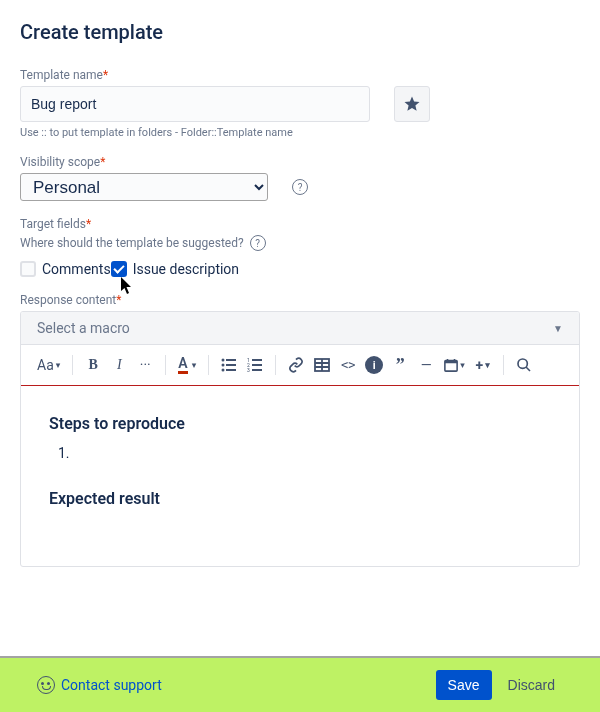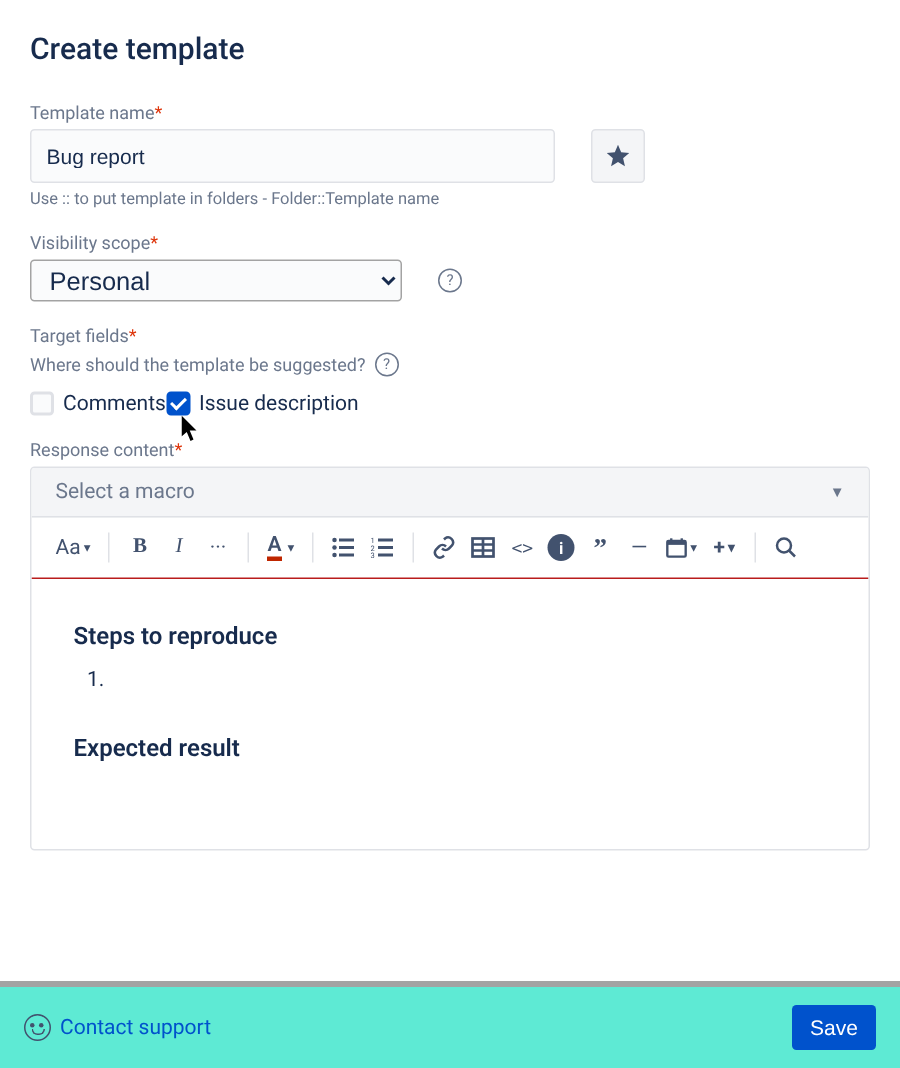--- a/index.html
+++ b/index.html
@@ -193,26 +193,26 @@
       padding-left: 24px;
       margin-bottom: 24px;
     }
     .editor-body ol li {
       color: #172B4D;
       min-height: 20px;
     }
     .footer {
       position: absolute;
       bottom: 0; left: 0; right: 0;
-      border-top: 4px solid #a3a3a3;
-      padding: 12px 16px;
+      border-top: 2px solid #a3a3a3;
+      padding: 12px 37px;
       display: flex;
       align-items: center;
       justify-content: space-between;
-      background: #5eead4;
+      background: #bef264;
     }
     .contact {
       display: flex; align-items: center; gap: 6px;
       color: #0052CC;
       font-size: 14px;
       cursor: pointer;
     }
     .contact-icon {
       width: 18px; height: 18px;
       border: 1.5px solid #42526E;
@@ -405,14 +405,15 @@
   </div>
 </div>
 
 <div class="footer">
   <div class="contact">
     <span class="contact-icon"></span>
     <span>Contact support</span>
   </div>
   <div class="footer-actions">
     <button class="btn-primary">Save</button>
+    <button class="btn-link">Discard</button>
   </div>
 </div>
 
 </body></html>

